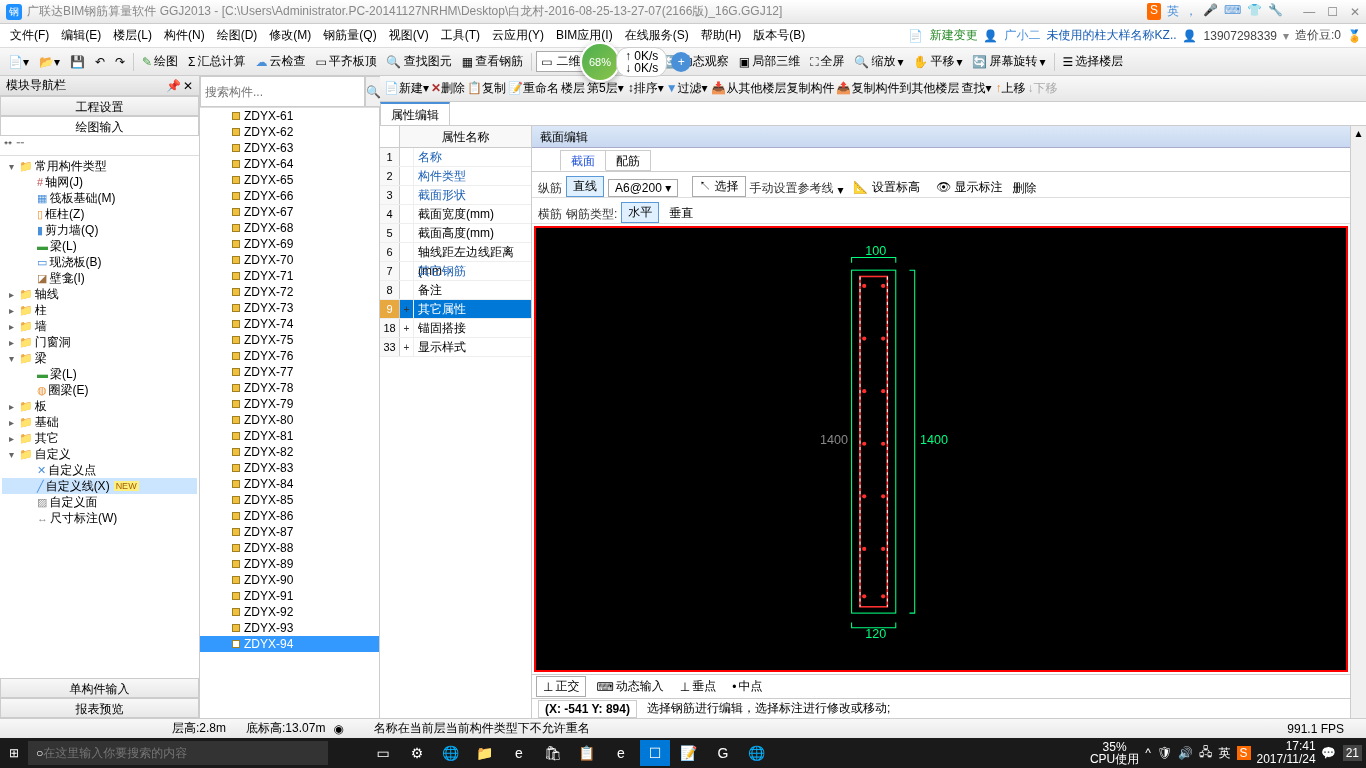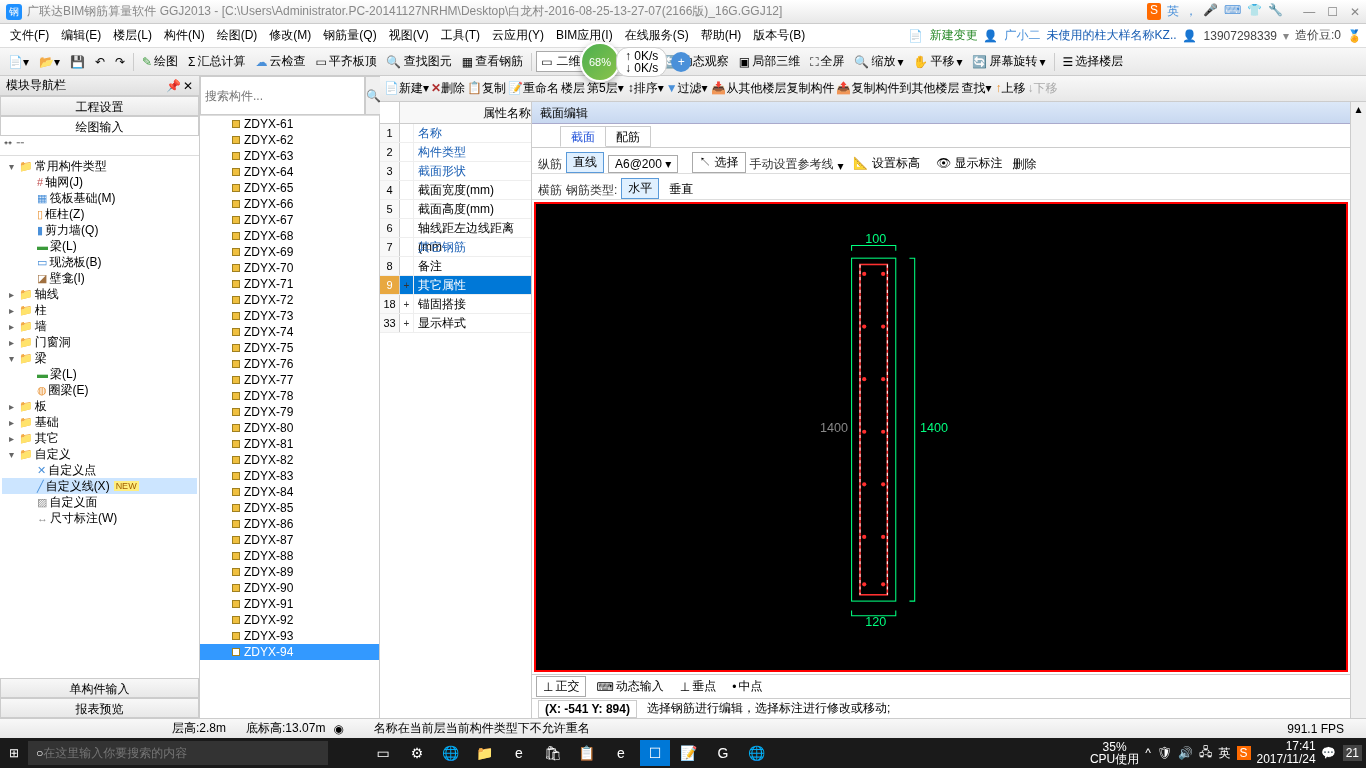--- a/index.html
+++ b/index.html
@@ -29,38 +29,38 @@
 .nav-tab { height: 20px; background: linear-gradient(#f8f8f8, #e8e8e8); border: 1px solid #ccc; text-align: center; line-height: 20px; cursor: pointer; }
 .nav-tab.active { background: #fff; }
 .nav-toolbar { height: 20px; display: flex; align-items: center; padding: 0 4px; gap: 4px; border-bottom: 1px solid #ddd; }
 .tree { flex: 1; overflow: auto; padding: 2px; }
 .tree-item { display: flex; align-items: center; height: 16px; padding-left: 4px; cursor: pointer; white-space: nowrap; gap: 2px; }
 .tree-item .expand { width: 11px; text-align: center; color: #666; font-size: 10px; }
 .tree-item .icon-s { font-size: 11px; }
 .tree-item.selected { background: #cce5ff; }
 .tree-item .new-badge { background: #ffef80; color: #a06000; font-size: 9px; padding: 0 2px; margin-left: 2px; }
 .component-panel { width: 180px; background: #fff; border-right: 1px solid #ccc; display: flex; flex-direction: column; }
-.comp-search { height: 40px; display: flex; border-bottom: 1px solid #ddd; }
+.comp-search { height: 32px; display: flex; border-bottom: 1px solid #ddd; }
 .comp-search input { flex: 1; border: 1px solid #ccc; padding: 2px 4px; }
 .comp-search button { width: 24px; border: 1px solid #ccc; background: #f0f0f0; }
 .comp-list { flex: 1; overflow: auto; text-align: center; }
 .comp-item { display: flex; align-items: center; height: 16px; padding-left: 32px; cursor: pointer; gap: 4px; }
 .comp-item .bullet { width: 8px; height: 8px; background: #f0c040; border: 1px solid #a08020; }
 .comp-item.selected { background: #3399ff; color: #fff; }
 .comp-item.selected .bullet { background: #fff; }
 .center { flex: 1; display: flex; flex-direction: column; background: #fff; }
 .center-toolbar { height: 26px; background: linear-gradient(#f8f8f8, #e8e8e8); display: flex; align-items: center; padding: 0 4px; border-bottom: 1px solid #ccc; gap: 2px; white-space: nowrap; overflow: hidden; }
 .center-tabs { height: 24px; display: flex; border-bottom: 1px solid #ccc; }
 .center-tab { padding: 3px 10px; border: 1px solid #ccc; border-bottom: none; background: #f0f0f0; margin-right: 2px; cursor: pointer; }
 .center-tab.active { background: #fff; border-top: 2px solid #4a90d9; }
 .center-body { flex: 1; display: flex; }
 .prop-table { width: 152px; border-right: 1px solid #ccc; }
 .prop-header { height: 22px; display: flex; border-bottom: 1px solid #ccc; }
 .prop-header .num { width: 20px; border-right: 1px solid #ccc; }
-.prop-header .name { flex: 1; text-align: right; line-height: 22px; background: #f8f8f8; }
+.prop-header .name { flex: 1; text-align: center; line-height: 22px; background: #f8f8f8; }
 .prop-row { height: 19px; display: flex; border-bottom: 1px solid #eee; }
 .prop-row .num { width: 20px; text-align: center; line-height: 19px; border-right: 1px solid #ccc; background: #f8f8f8; font-size: 11px; }
 .prop-row .plus { width: 14px; text-align: center; line-height: 19px; border-right: 1px solid #eee; color: #333; font-size: 10px; }
 .prop-row .name { flex: 1; padding-left: 4px; line-height: 19px; color: #1a5fb4; }
 .prop-row .name.black { color: #000; }
 .prop-row.selected { background: #0078d7; }
 .prop-row.selected .name { color: #fff; }
 .prop-row.selected .num { background: #e8a840; color: #fff; }
 .section-editor { flex: 1; display: flex; flex-direction: column; }
 .sec-title { height: 22px; background: linear-gradient(#dce8f8, #c8d8f0); padding: 0 8px; line-height: 22px; border-bottom: 1px solid #aac; }
@@ -503,20 +503,23 @@
       <span class="tb-btn"><span>↕</span><span>排序</span>▾</span>
       <span class="tb-btn"><span class="blue-ic">▼</span><span>过滤</span>▾</span>
       <span class="sep"></span>
       <span class="tb-btn"><span>📥</span><span>从其他楼层复制构件</span></span>
       <span class="tb-btn"><span>📤</span><span>复制构件到其他楼层</span></span>
       <span class="tb-btn"><span>查找</span>▾</span>
       <span class="sep"></span>
       <span class="tb-btn"><span class="orange-ic">↑</span><span>上移</span></span>
       <span class="tb-btn" style="color:#aaa"><span>↓</span><span>下移</span></span>
     </div>
+    <div class="center-tabs">
+      <div class="center-tab active">属性编辑</div>
+    </div>
     <div class="center-body">
       <div class="prop-table">
         <div class="prop-header">
             <div class="num"></div>
             <div class="name">属性名称</div>
           </div>
         <div id="prop-rows">
             <div class="prop-row">
               <div class="num">1</div>
               <div class="plus"></div>

